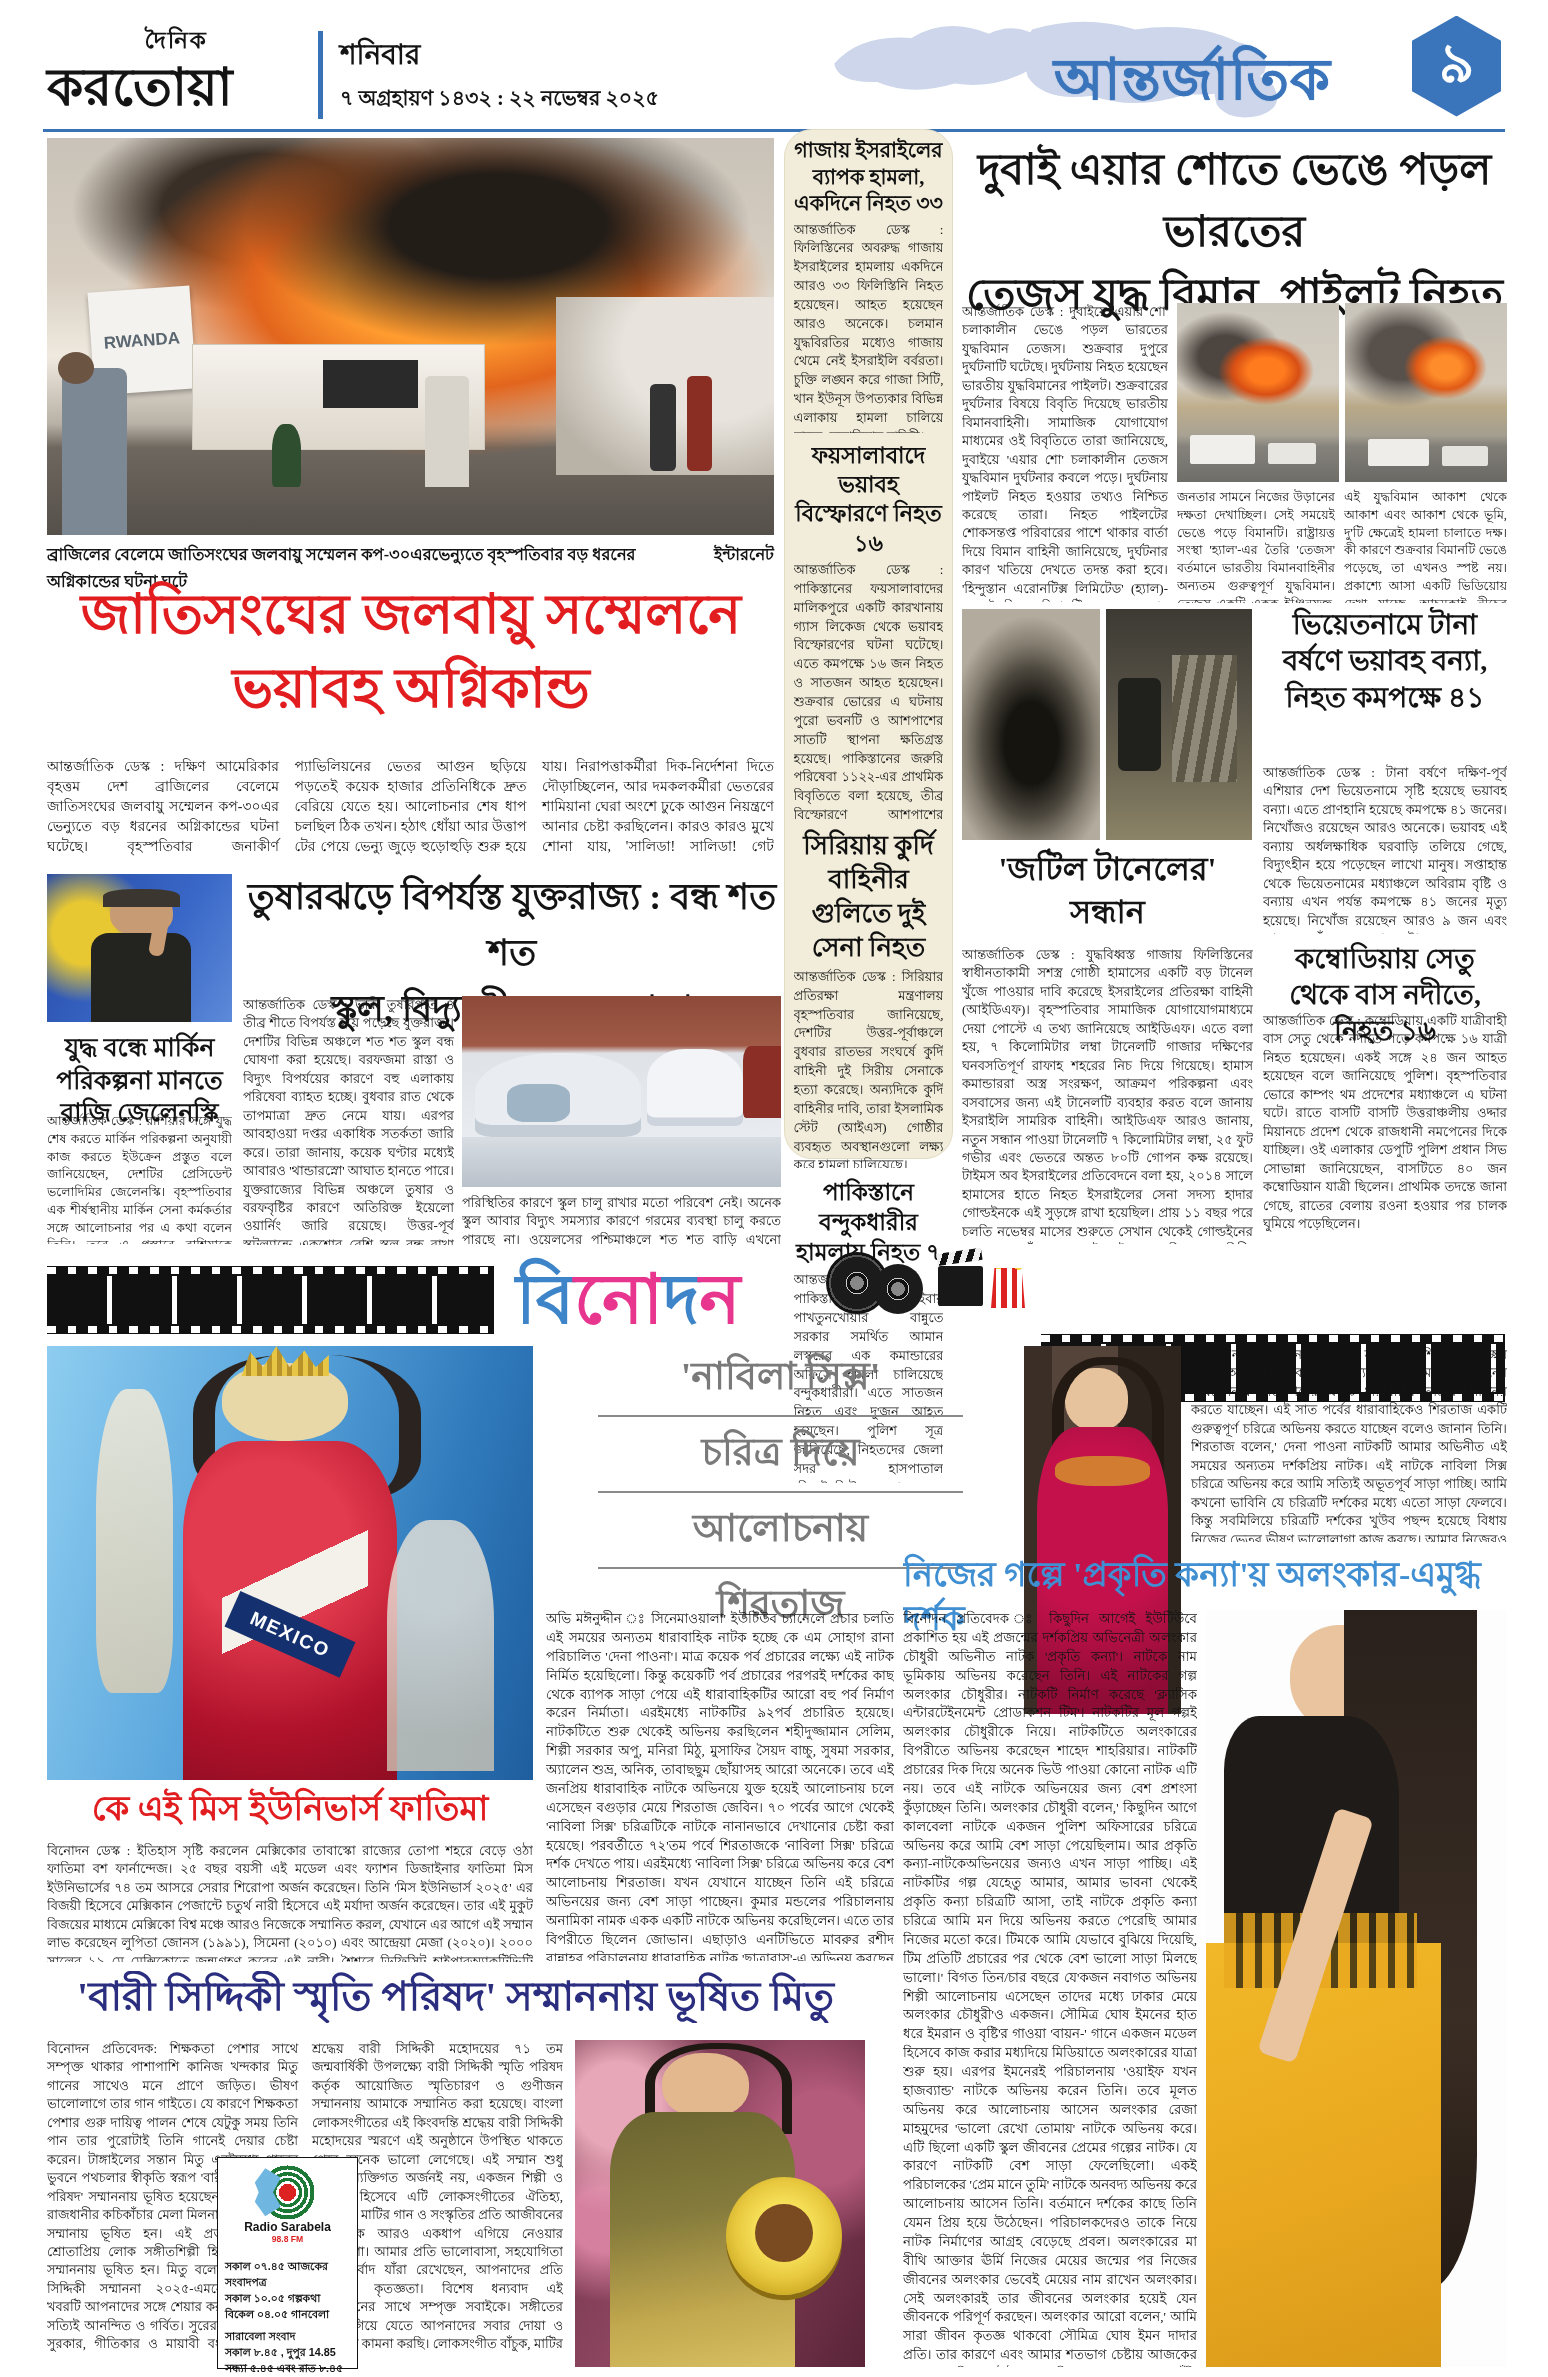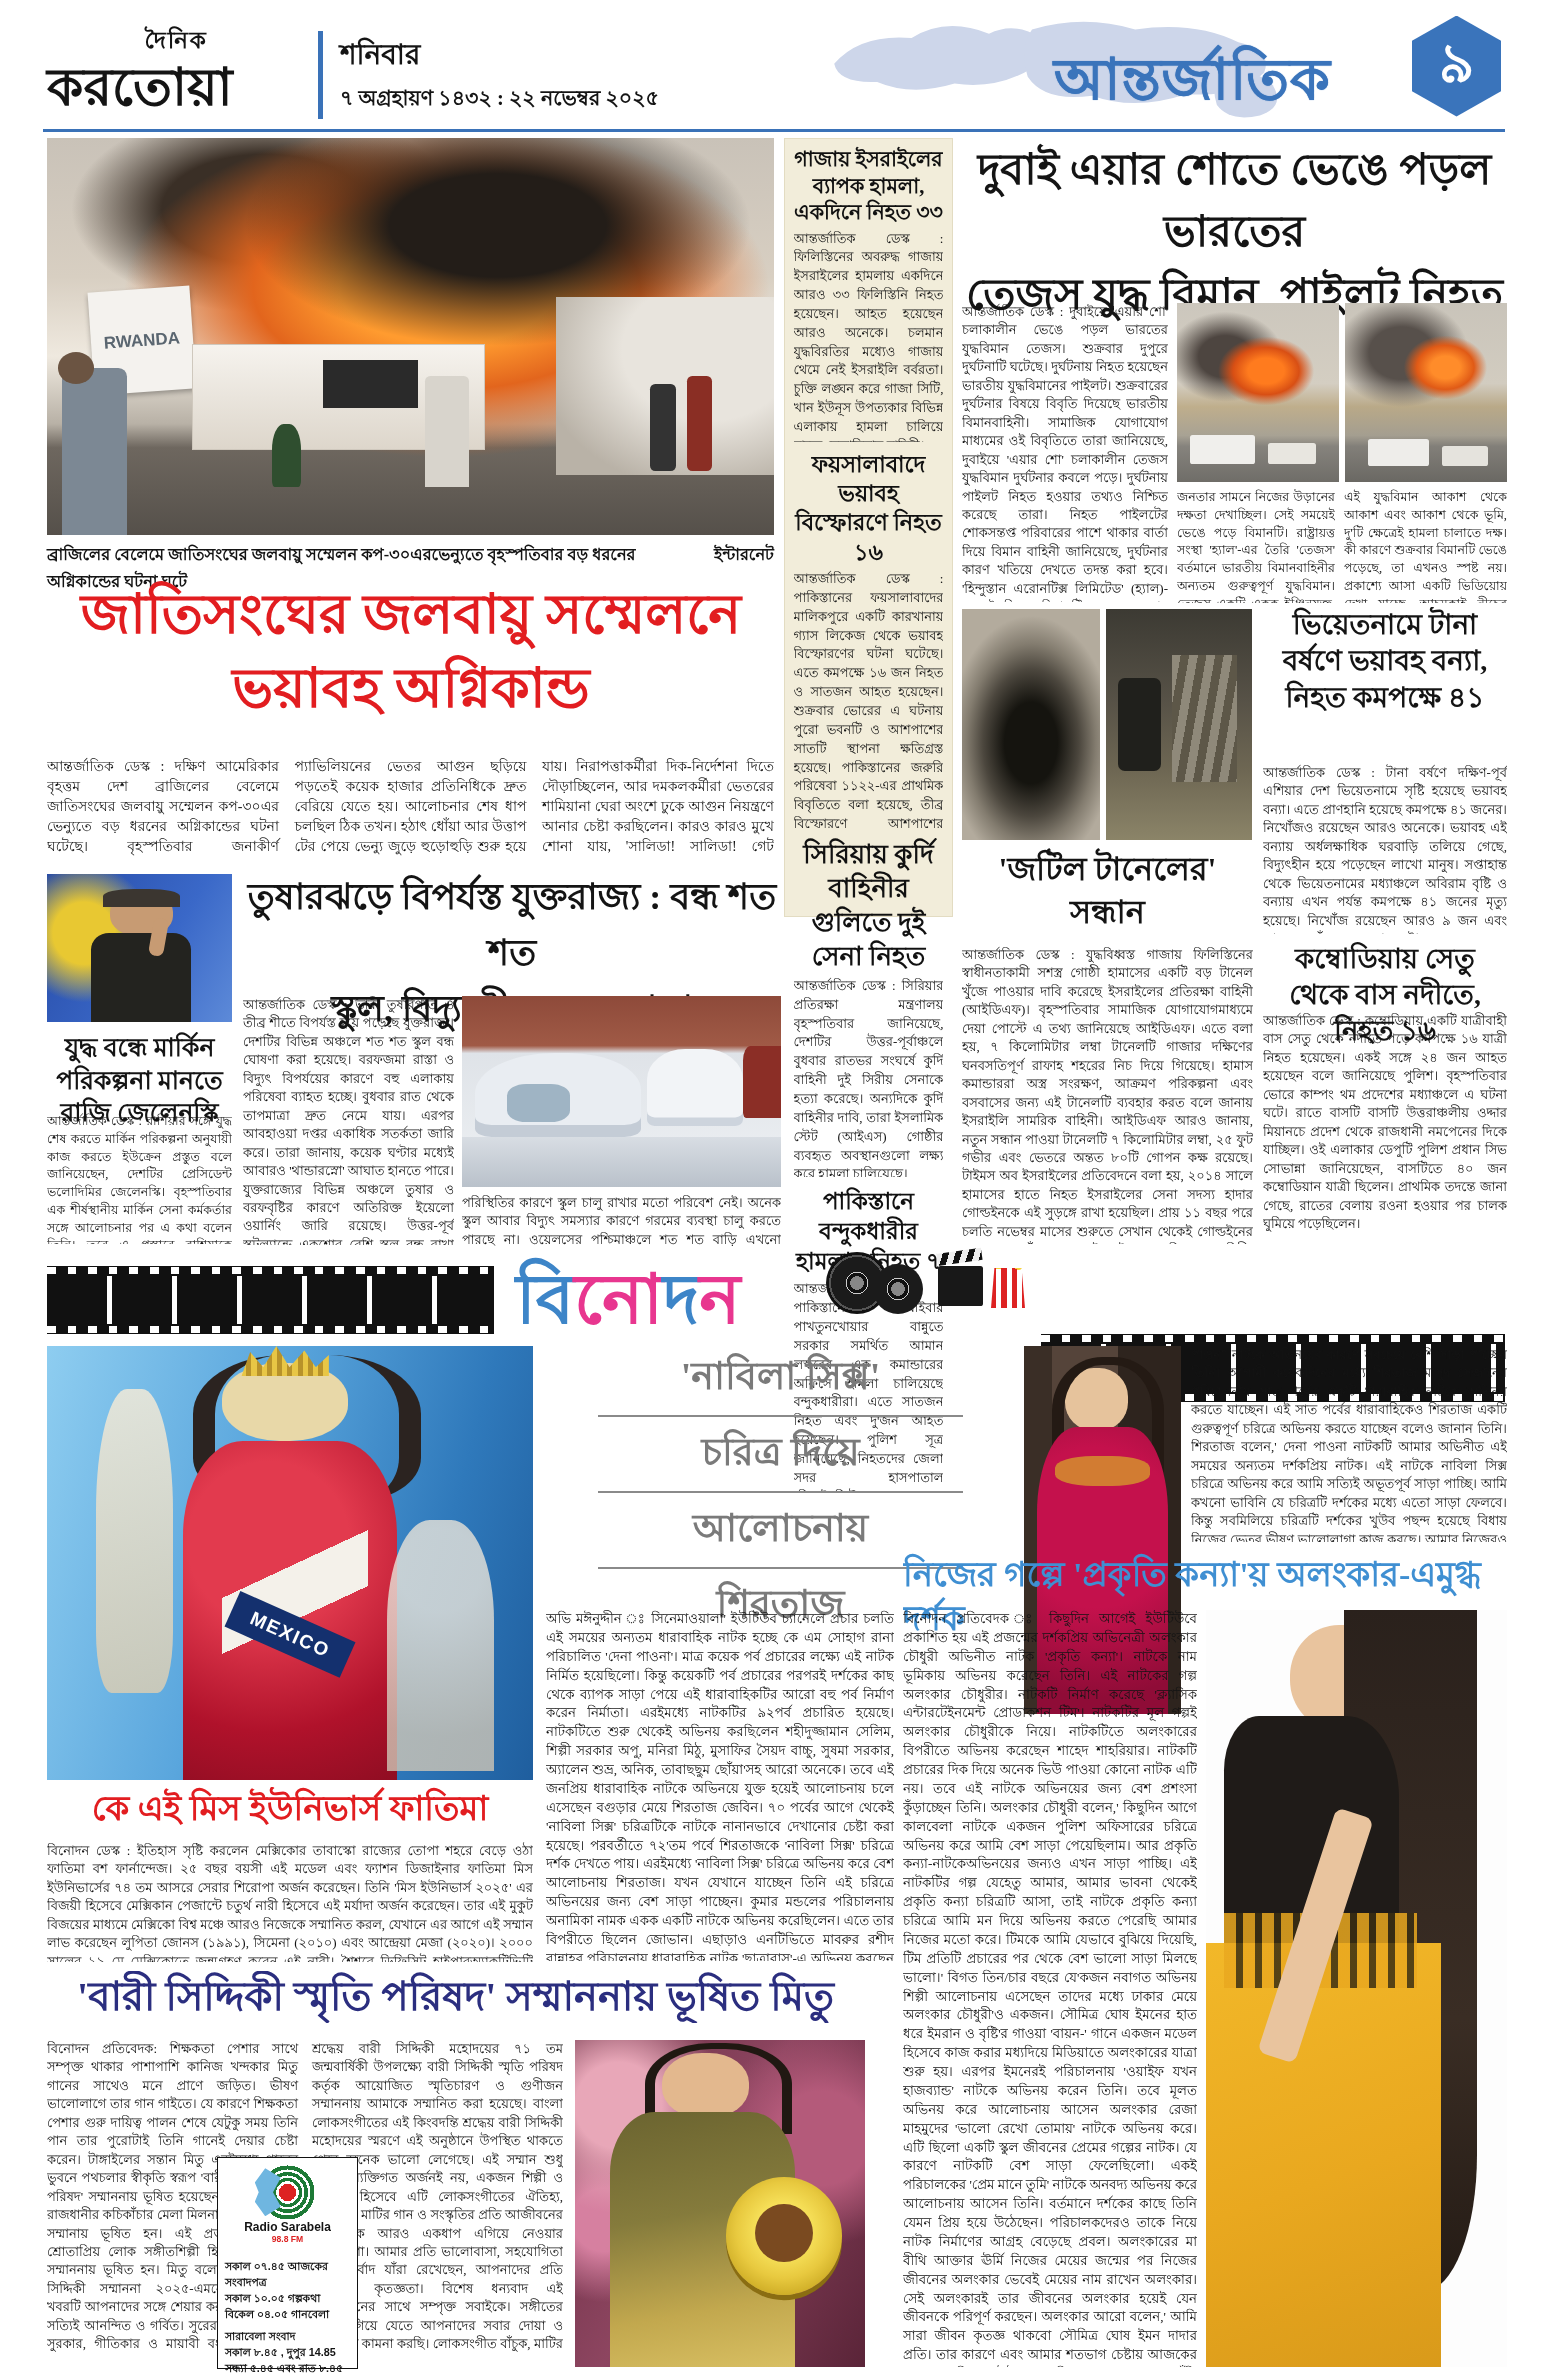--- a/index.html
+++ b/index.html
@@ -124,21 +124,21 @@
   <div class="abs bt" style="left:243px;top:996px;width:211px;height:249px;font-size:13px;">আন্তর্জাতিক ডেস্ক : ভারী তুষারপাত ও তীব্র শীতে বিপর্যস্ত হয়ে পড়েছে যুক্তরাজ্য। দেশটির বিভিন্ন অঞ্চলে শত শত স্কুল বন্ধ ঘোষণা করা হয়েছে। বরফজমা রাস্তা ও বিদ্যুৎ বিপর্যয়ের কারণে বহু এলাকায় পরিষেবা ব্যাহত হচ্ছে। বুধবার রাত থেকে তাপমাত্রা দ্রুত নেমে যায়। এরপর আবহাওয়া দপ্তর একাধিক সতর্কতা জারি করে। তারা জানায়, কয়েক ঘণ্টার মধ্যেই আবারও 'থান্ডারস্নো' আঘাত হানতে পারে। যুক্তরাজ্যের বিভিন্ন অঞ্চলে তুষার ও বরফবৃষ্টির কারণে অতিরিক্ত ইয়েলো ওয়ার্নিং জারি রয়েছে। উত্তর-পূর্ব স্কটল্যান্ডে একশোর বেশি স্কুল বন্ধ রাখা হয়েছে। ইংল্যান্ড ও ওয়েলসেও বেশ কিছু স্কুল খোলা সম্ভব হয়নি। স্থানীয় কর্তৃপক্ষ বলছে, বরফাচ্ছন্ন রাস্তা ও বিপজ্জনক যাতায়াত</div>
   <div class="photo" style="left:462px;top:996px;width:319px;height:191px;background:linear-gradient(180deg,#8e4a3a 0%,#a05a46 26%,#dfe3e8 30%,#eef1f4 100%)">
     <div class="abs" style="left:4%;top:30%;width:52%;height:44%;background:#e9edf2;border-radius:48% 44% 10% 10%;box-shadow:inset 0 -12px 0 #c4ccd6;"></div>
     <div class="abs" style="left:14%;top:46%;width:20%;height:20%;background:#9fb4c4;border-radius:30%;"></div>
     <div class="abs" style="left:58%;top:28%;width:30%;height:40%;background:#f2f4f7;border-radius:40% 40% 8% 8%;box-shadow:inset 0 -8.6px 0 #cdd4dd;"></div>
     <div class="abs" style="left:88%;top:26%;width:12%;height:38%;background:#8b2e26;border-radius:20% 0 0 8%;"></div>
     <div class="abs" style="left:0;top:74%;width:100%;height:26%;background:linear-gradient(180deg,#d8dde3,#b9c1ca);"></div>
   </div>
   <div class="abs bt" style="left:462px;top:1194px;width:319px;height:52px;font-size:13px;">পরিস্থিতির কারণে স্কুল চালু রাখার মতো পরিবেশ নেই। অনেক স্কুল আবার বিদ্যুৎ সমস্যার কারণে গরমের ব্যবস্থা চালু করতে পারছে না। ওয়েলসের পশ্চিমাঞ্চলে শত শত বাড়ি এখনো বিদ্যুৎহীন।</div>
 
-  <div class="abs cream" style="left:784px;top:138px;width:169px;height:779px;padding:6.9px 8.6px;box-sizing:border-box;">
+  <div class="abs cream" style="left:784px;top:129px;width:169px;height:1030px;padding:6.9px 8.6px;box-sizing:border-box;border-radius:28px;">
     <div class="hl" style="font-size:20.6px;">গাজায় ইসরাইলের ব্যাপক হামলা, একদিনে নিহত ৩৩</div>
     <div class="bt" style="height:212px;margin-top:3.4px;">আন্তর্জাতিক ডেস্ক : ফিলিস্তিনের অবরুদ্ধ গাজায় ইসরাইলের হামলায় একদিনে আরও ৩৩ ফিলিস্তিনি নিহত হয়েছেন। আহত হয়েছেন আরও অনেকে। চলমান যুদ্ধবিরতির মধ্যেও গাজায় থেমে নেই ইসরাইলি বর্বরতা। চুক্তি লঙ্ঘন করে গাজা সিটি, খান ইউনূস উপত্যকার বিভিন্ন এলাকায় হামলা চালিয়ে যাচ্ছে নেতানিয়াহু বাহিনী।</div>
     <div class="hl" style="font-size:22.4px;margin-top:8.6px;">ফয়সালাবাদে ভয়াবহ বিস্ফোরণে নিহত ১৬</div>
     <div class="bt" style="height:258px;margin-top:3.4px;">আন্তর্জাতিক ডেস্ক : পাকিস্তানের ফয়সালাবাদের মালিকপুরে একটি কারখানায় গ্যাস লিকেজ থেকে ভয়াবহ বিস্ফোরণের ঘটনা ঘটেছে। এতে কমপক্ষে ১৬ জন নিহত ও সাতজন আহত হয়েছেন। শুক্রবার ভোরের এ ঘটনায় পুরো ভবনটি ও আশপাশের সাতটি স্থাপনা ক্ষতিগ্রস্ত হয়েছে। পাকিস্তানের জরুরি পরিষেবা ১১২২-এর প্রাথমিক বিবৃতিতে বলা হয়েছে, তীব্র বিস্ফোরণে আশপাশের কয়েকটি বাড়ির ছাদ ধসে পড়েছে।</div>
     <div class="hl" style="font-size:26px;margin-top:10.3px;">সিরিয়ায় কুর্দি বাহিনীর গুলিতে দুই সেনা নিহত</div>
     <div class="bt" style="height:200px;margin-top:3.4px;">আন্তর্জাতিক ডেস্ক : সিরিয়ার প্রতিরক্ষা মন্ত্রণালয় বৃহস্পতিবার জানিয়েছে, দেশটির উত্তর-পূর্বাঞ্চলে বুধবার রাতভর সংঘর্ষে কুর্দি বাহিনী দুই সিরীয় সেনাকে হত্যা করেছে। অন্যদিকে কুর্দি বাহিনীর দাবি, তারা ইসলামিক স্টেট (আইএস) গোষ্ঠীর ব্যবহৃত অবস্থানগুলো লক্ষ্য করে হামলা চালিয়েছে।</div>
     <div class="hl" style="font-size:23px;margin-top:10.3px;">পাকিস্তানে বন্দুকধারীর হামলায় নিহত ৭</div>
     <div class="bt" style="height:212px;margin-top:3.4px;">আন্তর্জাতিক ডেস্ক : পাকিস্তানের খাইবার পাখতুনখোয়ার বান্নুতে সরকার সমর্থিত আমান লস্করের এক কমান্ডারের অফিসে হামলা চালিয়েছে বন্দুকধারীরা। এতে সাতজন নিহত এবং দু'জন আহত হয়েছেন। পুলিশ সূত্র জানিয়েছে, নিহতদের জেলা সদর হাসপাতাল (ডিএইচকিউ) নেওয়া হয়েছে। পুলিশ জানায়, অজ্ঞাত বন্দুকধারীরা আমান লস্কর কমান্ডার ক্বারি জালিলের অফিসে অতর্কিত হামলা চালায়। হঠাৎ এ হামলায় একাধিক প্রাণহানি ঘটে এবং এলাকায় আতঙ্ক ছড়িয়ে পড়ে।</div>
   </div>
 

